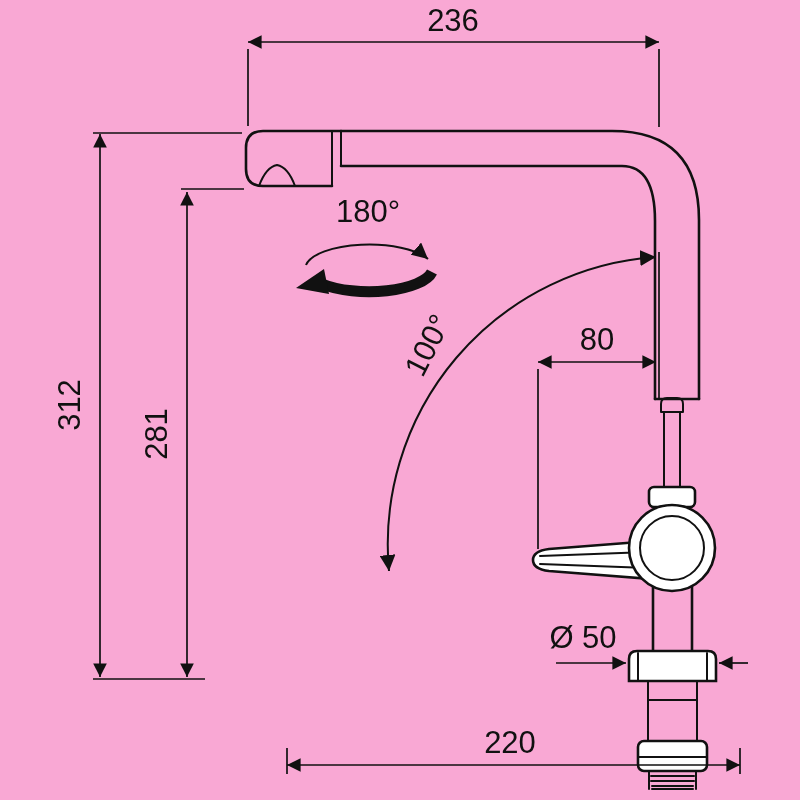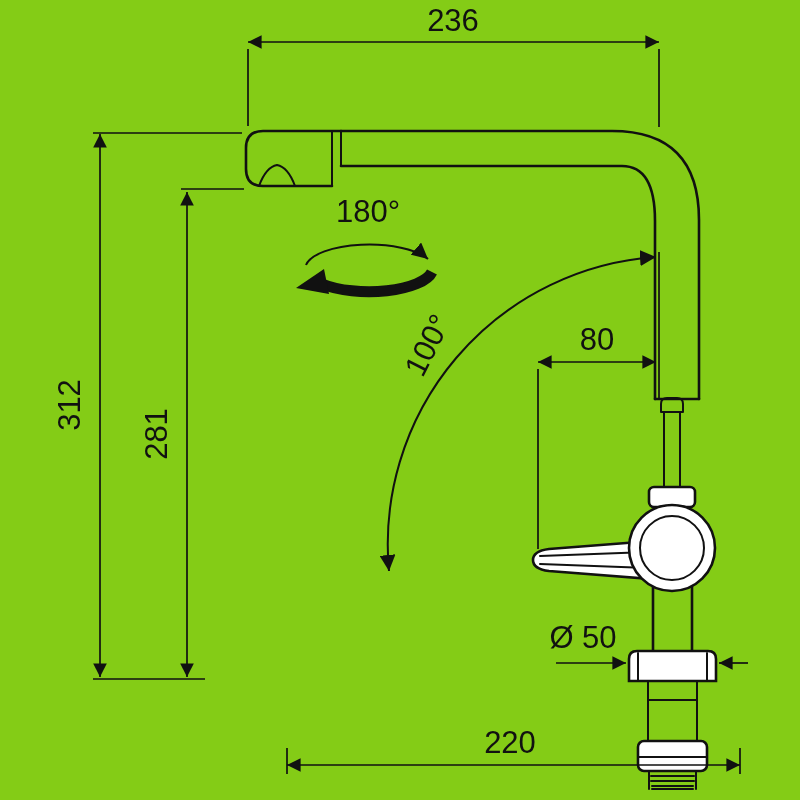--- a/index.html
+++ b/index.html
@@ -1,17 +1,17 @@
 <!DOCTYPE html>
 <html><head>
 <meta charset="utf-8">
 <style>
   html, body { margin: 0; padding: 0; background: #ffffff; }
   .canvas {
-    width: 800px; height: 800px; background: #84cc16;
+    width: 800px; height: 800px; background: #f9a8d4;
     position: relative; overflow: hidden;
   }
   svg { display: block; }
   .outline { fill: none; stroke: #111111; stroke-width: 2.6; stroke-linecap: round; stroke-linejoin: round; }
   .outline-fill { fill: #ffffff; stroke: #111111; stroke-width: 2.6; }
   .thin { stroke-width: 2; }
   .dim { fill: none; stroke: #111111; stroke-width: 1.7; }
   .dim-arc { fill: none; stroke: #111111; stroke-width: 2; }
   .thick-arc { fill: none; stroke: #111111; stroke-width: 11; }
   .arrowhead { fill: #111111; stroke: none; }

